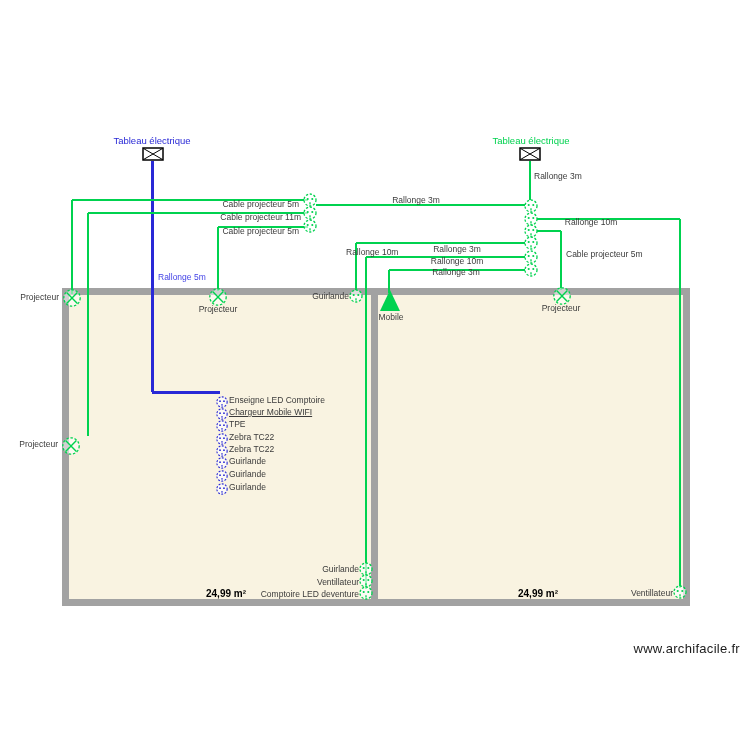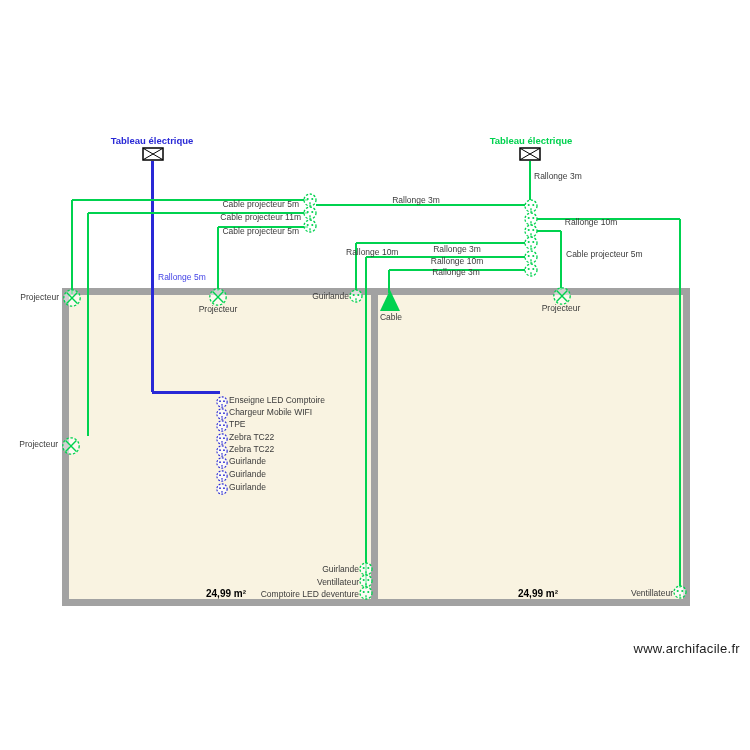--- a/index.html
+++ b/index.html
@@ -2,21 +2,21 @@
 <html><head>
 <meta charset="utf-8">
 <style>
   html,body{margin:0;padding:0;background:#ffffff;}
   body{width:750px;height:750px;position:relative;font-family:"Liberation Sans","DejaVu Sans",sans-serif;}
   .canvas{position:absolute;left:0;top:0;width:750px;height:750px;overflow:hidden;background:#fff;}
   .layer{position:absolute;left:0;top:0;width:750px;height:750px;}
   .abs{position:absolute;}
   .lbl{position:absolute;font-size:8.5px;line-height:10px;height:10px;white-space:nowrap;color:#3a3a3a;}
   .lbl.center{transform:translateX(-50%);}
-  .tableau-lbl{position:absolute;font-size:9.5px;font-weight:bold;line-height:11px;height:11px;white-space:nowrap;transform:translateX(-50%);}
+  .tableau-lbl{position:absolute;font-size:9.5px;font-weight:normal;line-height:11px;height:11px;white-space:nowrap;transform:translateX(-50%);}
   .area-lbl{position:absolute;font-size:10px;font-weight:bold;color:#000;line-height:11px;white-space:nowrap;transform:translateX(-50%);}
   .wire{position:absolute;}
   .watermark{position:absolute;top:641px;right:10px;font-size:13px;color:#1b1b1b;letter-spacing:0.3px;}
   .building{position:absolute;box-sizing:border-box;}
   .sapin{position:absolute;width:0;height:0;border-left:10px solid transparent;border-right:10px solid transparent;}
 </style>
 </head>
 <body>
 
 <div class="canvas">
@@ -207,34 +207,34 @@
     </div>
   <div class="layer" id="labels-layer">
       <div class="area-lbl" style="left: 226px; top: 588px;">24,99 m²</div>
       <div class="area-lbl" style="left: 538px; top: 588px;">24,99 m²</div>
       <div class="lbl" style="top: 291px; color: rgb(58, 58, 58); right: 401px;">Guirlande</div>
       <div class="lbl" style="top: 564px; color: rgb(58, 58, 58); right: 391px;">Guirlande</div>
       <div class="lbl" style="top: 577px; color: rgb(58, 58, 58); right: 391px;">Ventillateur</div>
       <div class="lbl" style="top: 589px; color: rgb(58, 58, 58); right: 391px;">Comptoire LED deventure</div>
       <div class="lbl" style="top: 588px; color: rgb(58, 58, 58); right: 77px;">Ventillateur</div>
       <div class="lbl" style="top: 395px; color: rgb(58, 58, 58); left: 229px; text-align: center;">Enseigne LED Comptoire</div>
-      <div class="lbl" style="top: 407px; color: rgb(58, 58, 58); left: 229px;">Chargeur Mobile WIFI</div>
+      <div class="lbl" style="top: 407px; color: rgb(58, 58, 58); left: 229px; text-decoration: underline;">Chargeur Mobile WIFI</div>
       <div class="lbl" style="top: 419px; color: rgb(58, 58, 58); left: 229px;">TPE</div>
       <div class="lbl" style="top: 432px; color: rgb(58, 58, 58); left: 229px;">Zebra TC22</div>
       <div class="lbl" style="top: 444px; color: rgb(58, 58, 58); left: 229px;">Zebra TC22</div>
       <div class="lbl" style="top: 456px; color: rgb(58, 58, 58); left: 229px;">Guirlande</div>
       <div class="lbl" style="top: 469px; color: rgb(58, 58, 58); left: 229px;">Guirlande</div>
       <div class="lbl" style="top: 482px; color: rgb(58, 58, 58); left: 229px;">Guirlande</div>
       <div class="lbl" style="top: 292px; color: rgb(58, 58, 58); right: 691px;">Projecteur</div>
       <div class="lbl" style="top: 439px; color: rgb(58, 58, 58); right: 692px;">Projecteur</div>
       <div class="lbl center" style="top: 304px; color: rgb(58, 58, 58); left: 218px;">Projecteur</div>
       <div class="lbl center" style="top: 303px; color: rgb(58, 58, 58); left: 561px;">Projecteur</div>
       <div class="tableau-lbl" style="left: 152px; top: 135px; color: rgb(41, 41, 214);">Tableau électrique</div>
       <div class="tableau-lbl" style="left: 531px; top: 135px; color: rgb(0, 210, 79);">Tableau électrique</div>
-      <div class="lbl center" style="top: 312px; color: rgb(58, 58, 58); left: 391px;">Cable</div>
+      <div class="lbl center" style="top: 312px; color: rgb(58, 58, 58); left: 391px;">Mobile</div>
       <div class="lbl" style="top: 199px; color: rgb(58, 58, 58); right: 451px;">Cable projecteur 5m</div>
       <div class="lbl" style="top: 212px; color: rgb(58, 58, 58); right: 449px;">Cable projecteur 11m</div>
       <div class="lbl" style="top: 226px; color: rgb(58, 58, 58); right: 451px;">Cable projecteur 5m</div>
       <div class="lbl center" style="top: 195px; color: rgb(58, 58, 58); left: 416px;">Rallonge 3m</div>
       <div class="lbl" style="top: 171px; color: rgb(58, 58, 58); left: 534px;">Rallonge 3m</div>
       <div class="lbl center" style="top: 217px; color: rgb(58, 58, 58); left: 591px;">Rallonge 10m</div>
       <div class="lbl" style="top: 249px; color: rgb(58, 58, 58); left: 566px;">Cable projecteur 5m</div>
       <div class="lbl" style="top: 247px; color: rgb(58, 58, 58); left: 346px;">Rallonge 10m</div>
       <div class="lbl center" style="top: 244px; color: rgb(58, 58, 58); left: 457px;">Rallonge 3m</div>
       <div class="lbl center" style="top: 256px; color: rgb(58, 58, 58); left: 457px;">Rallonge 10m</div>

